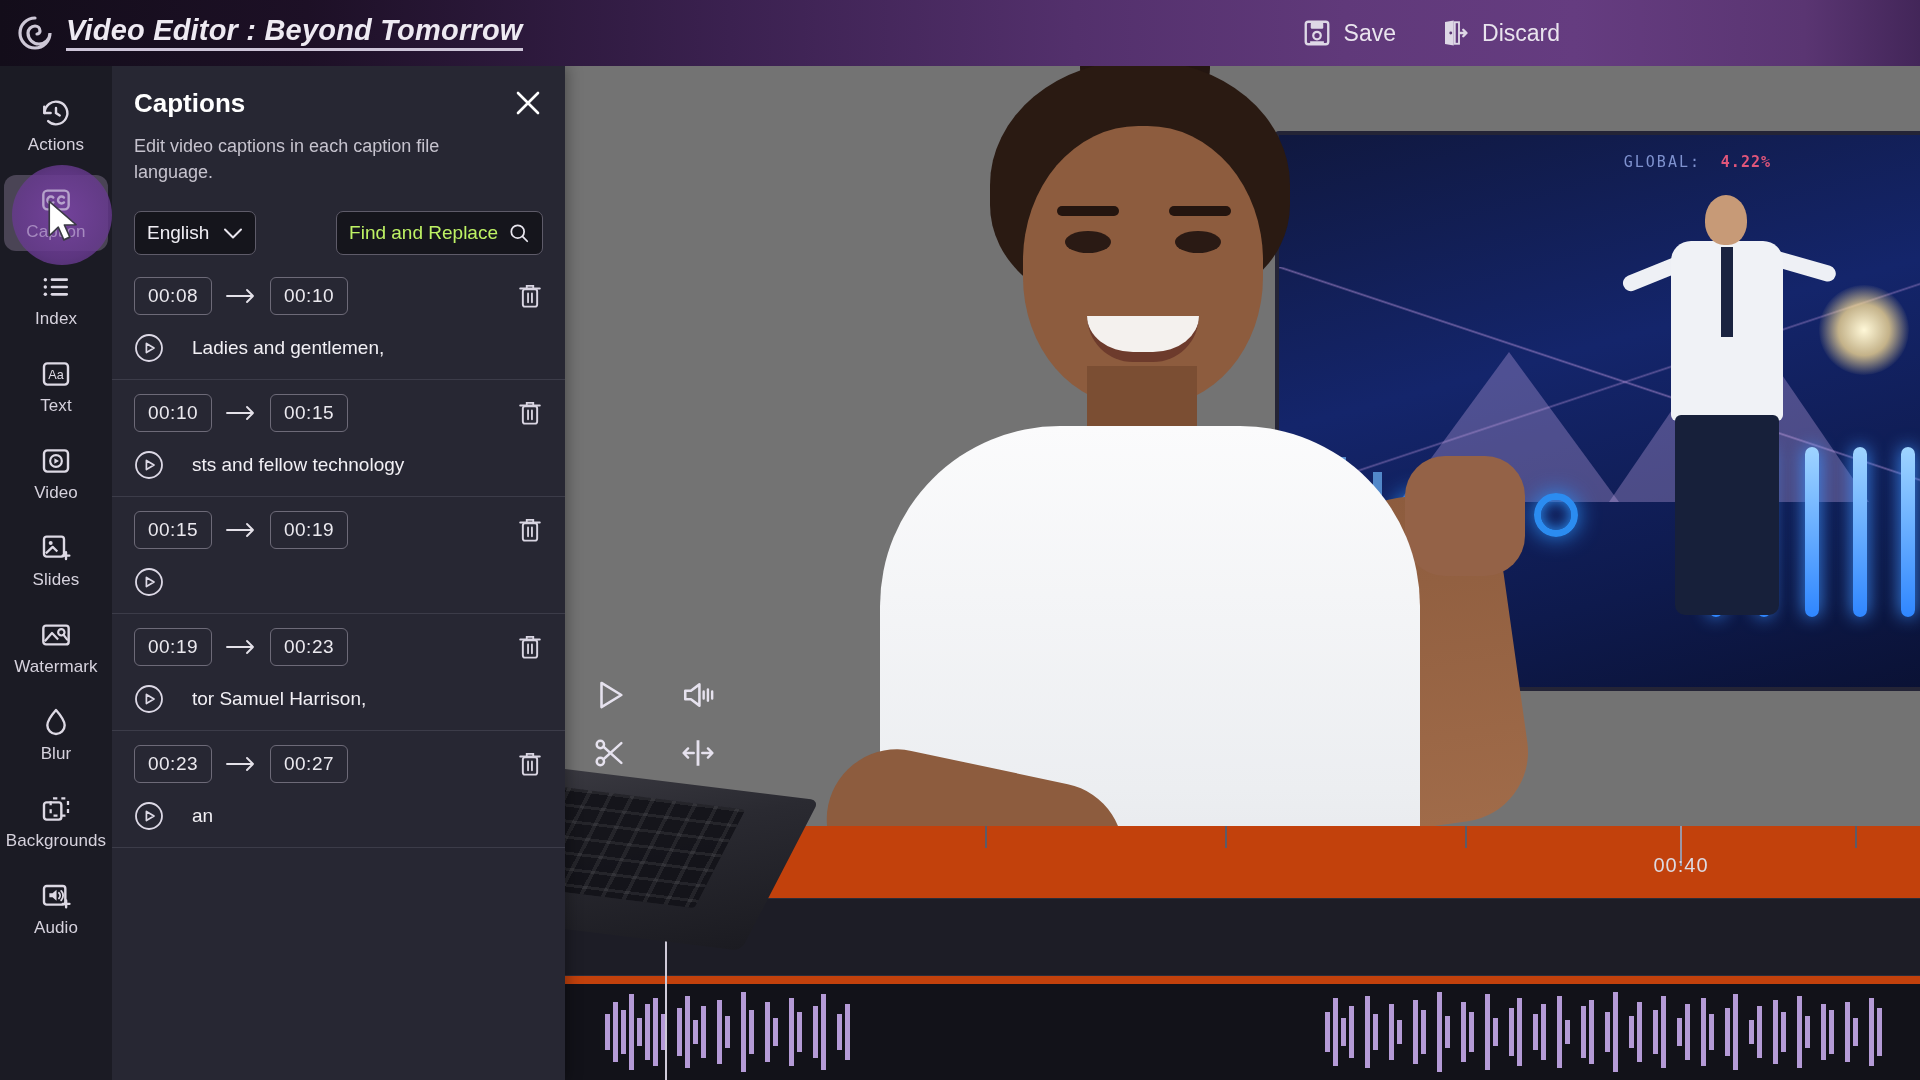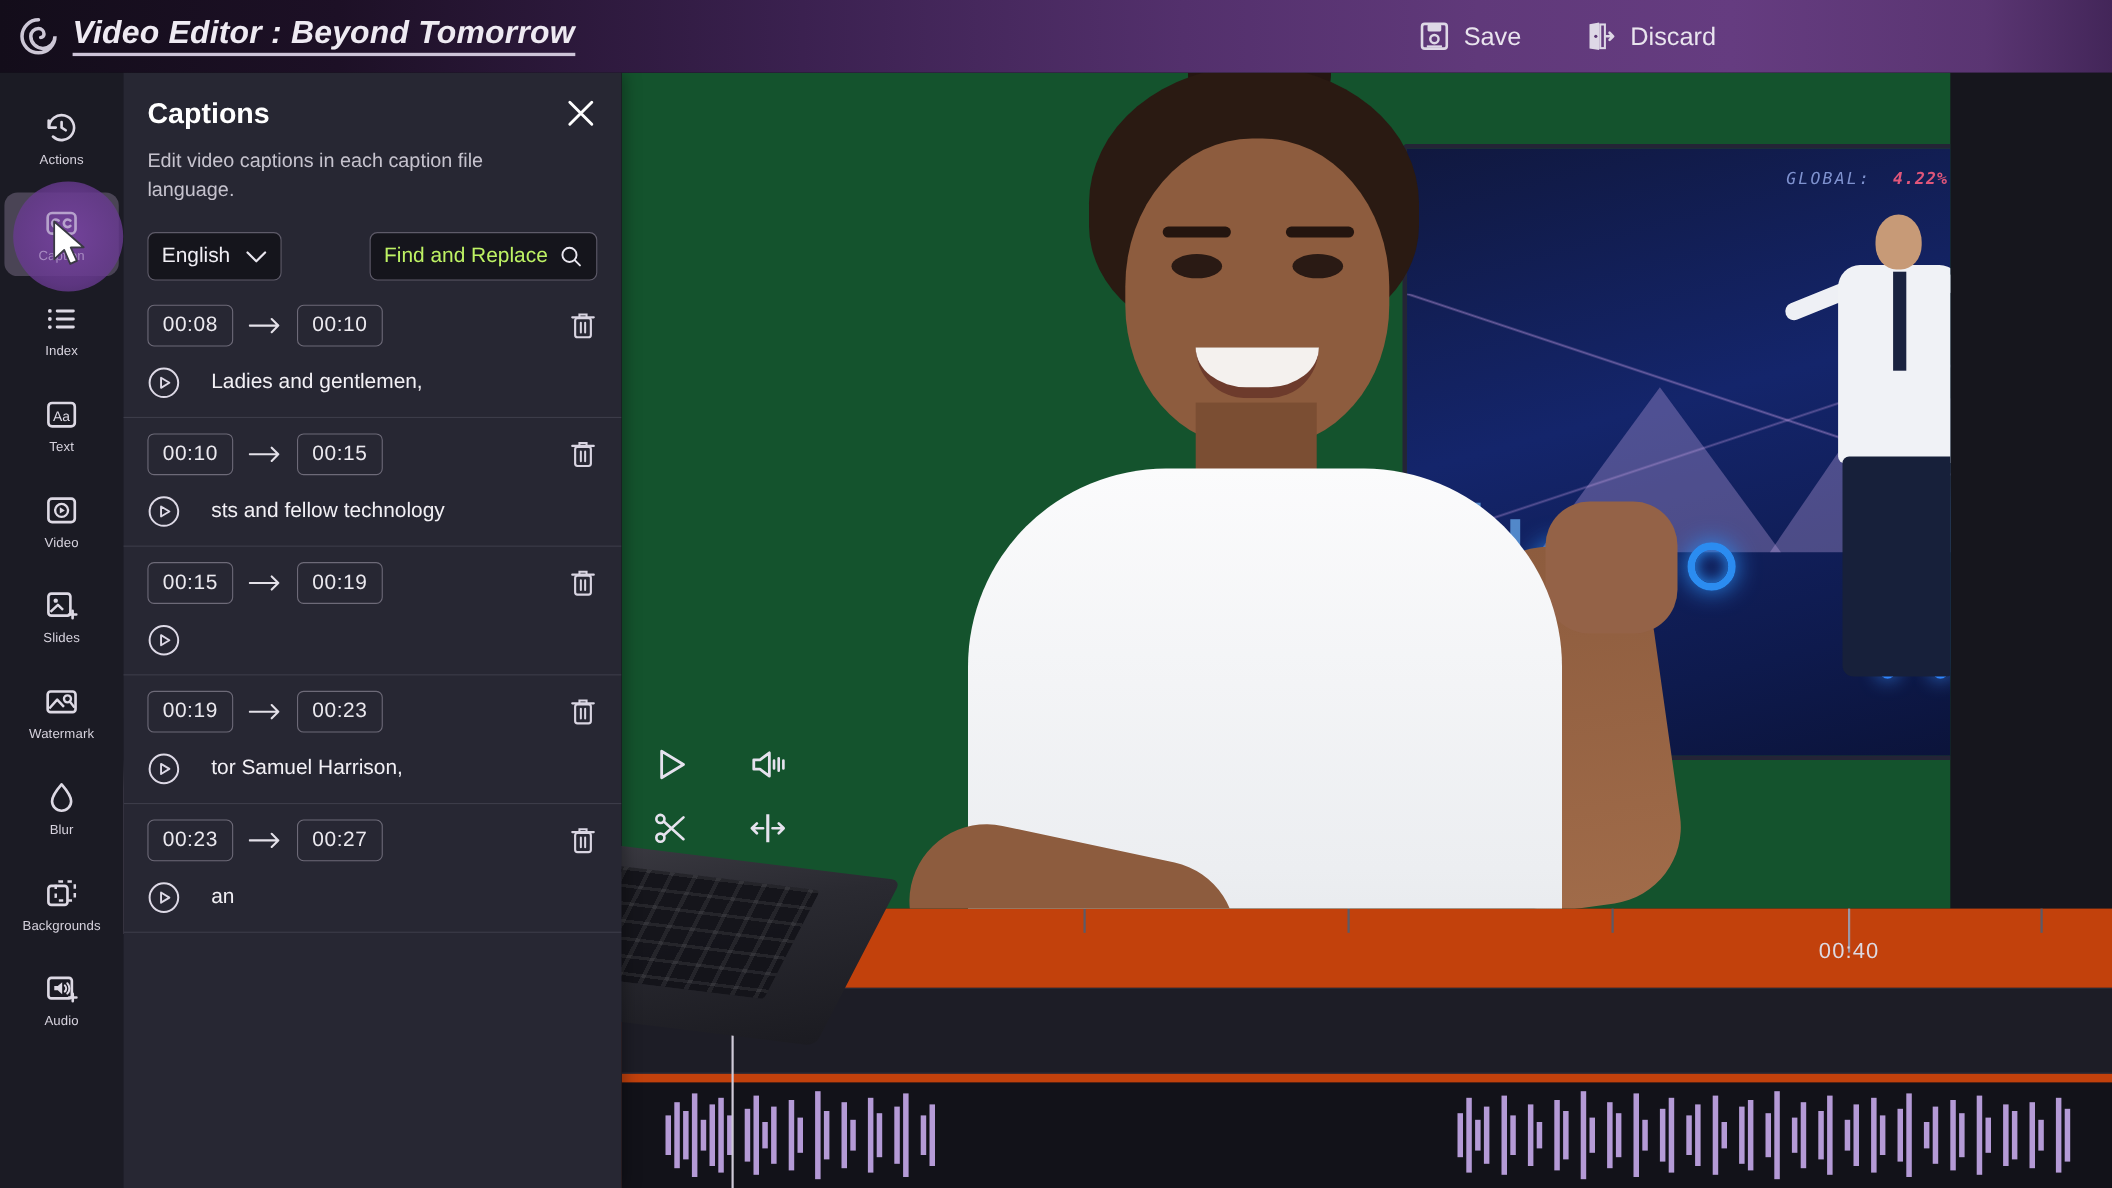--- a/index.html
+++ b/index.html
@@ -17,38 +17,38 @@
     background: linear-gradient(90deg,#130d1a 0%, #1d1026 16%, #3b2150 38%, #53306c 56%, #60397a 70%, #653c80 82%, #5a3572 94%, #432659 100%);
     display: flex; align-items: center; z-index: 60;
   }
   #brand { display: flex; align-items: center; gap: 14px; padding-left: 18px; }
   #logo-mark { width: 34px; height: 34px; flex: 0 0 34px; }
   #app-title {
     font-size: 29px; font-weight: 700; font-style: italic; color: #eeeaf2;
     letter-spacing: .2px; border-bottom: 3px solid #cdc4d8; padding-bottom: 2px;
     line-height: 1.05; white-space: nowrap;
   }
-  #header-actions { margin-left: auto; display: flex; align-items: center; gap: 57px; padding-right: 360px; }
+  #header-actions { margin-left: auto; display: flex; align-items: center; gap: 44px; padding-right: 360px; }
   .hdr-btn { display: flex; align-items: center; gap: 12px; cursor: pointer; }
   .hdr-btn .lbl { font-size: 23px; color: #e9e4ee; font-weight: 400; }
 
   
   #sidebar {
     position: absolute; top: 66px; left: 0; width: 112px; height: 1014px;
     background: #1b1b24; z-index: 50;
     display: flex; flex-direction: column; align-items: center;
     padding-top: 16px;
   }
   .side-item {
     position: relative; width: 112px; height: 87px;
     display: flex; flex-direction: column; align-items: center; justify-content: center;
     gap: 6px; cursor: pointer;
   }
   .side-item .si-icon { width: 32px; height: 32px; display: block; }
-  .side-item .si-label { font-size: 12px; color: #d6d2dd; letter-spacing: .1px; white-space: nowrap; }
+  .side-item .si-label { font-size: 17px; color: #d6d2dd; letter-spacing: .1px; white-space: nowrap; }
   .side-item.active .si-label { color: #cdb9e0; }
   .side-item.active::before {
     content: ""; position: absolute; left: 4px; top: 6px; width: 104px; height: 76px;
     background: #4a4455; border-radius: 12px;
   }
   .side-item.active .ripple {
     position: absolute; left: 12px; top: -4px; width: 100px; height: 100px;
     border-radius: 50%; background: radial-gradient(circle, rgba(118,66,160,.92) 0%, rgba(104,58,144,.85) 62%, rgba(104,58,144,.55) 100%);
   }
   .side-item.active .si-icon, .side-item.active .si-label { position: relative; z-index: 2; opacity: .62; }
@@ -94,22 +94,22 @@
   .cap-textline { display: flex; align-items: center; gap: 28px; margin-top: 18px; min-height: 30px; }
   .play-ico { width: 30px; height: 30px; flex: 0 0 30px; cursor: pointer; }
   .cap-text { font-size: 19px; color: #f2f0f5; line-height: 1.3; }
 
   
   #stage {
     position: absolute; top: 66px; left: 565px; width: 1355px; height: 1014px;
     background: #16161d; overflow: hidden;
   }
   #video-canvas {
-    position: absolute; top: 0; left: 0; width: 1208px; height: 760px;
-    background: #14532d; overflow: hidden; font-style: italic;
+    position: absolute; top: 0; left: 0; width: 1355px; height: 760px;
+    background: #737373; overflow: hidden;
   }
   
   #scene-monitor {
     position: absolute; left: 710px; top: 65px; width: 700px; height: 560px;
     background: linear-gradient(165deg,#10183f 0%,#14256b 40%,#0e1a4d 75%,#0a1133 100%);
     border: 4px solid #242436; border-radius: 4px; overflow: hidden;
   }
   #scene-monitor .globalstat {
     position: absolute; right: 270px; top: 18px; font-size: 15px; letter-spacing: 2px;
     color: #7f92cf; font-family: "DejaVu Sans Mono", monospace;

